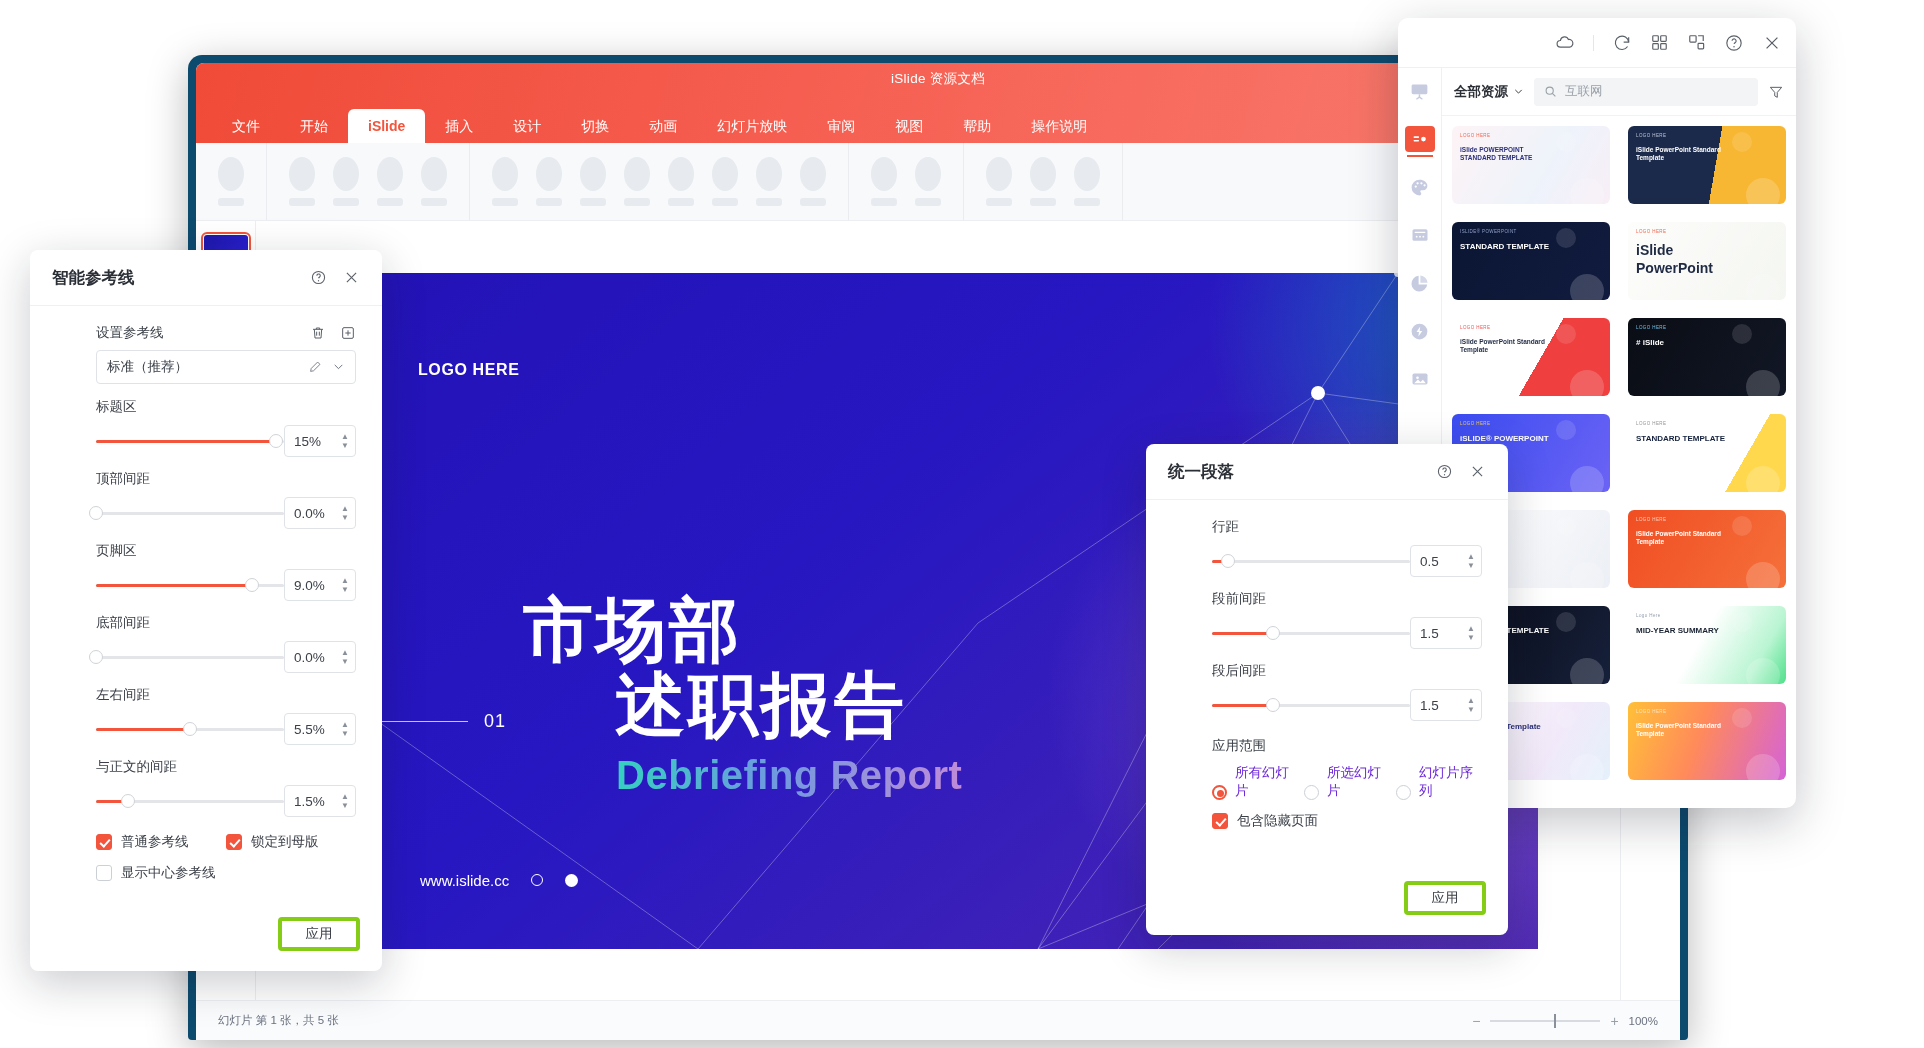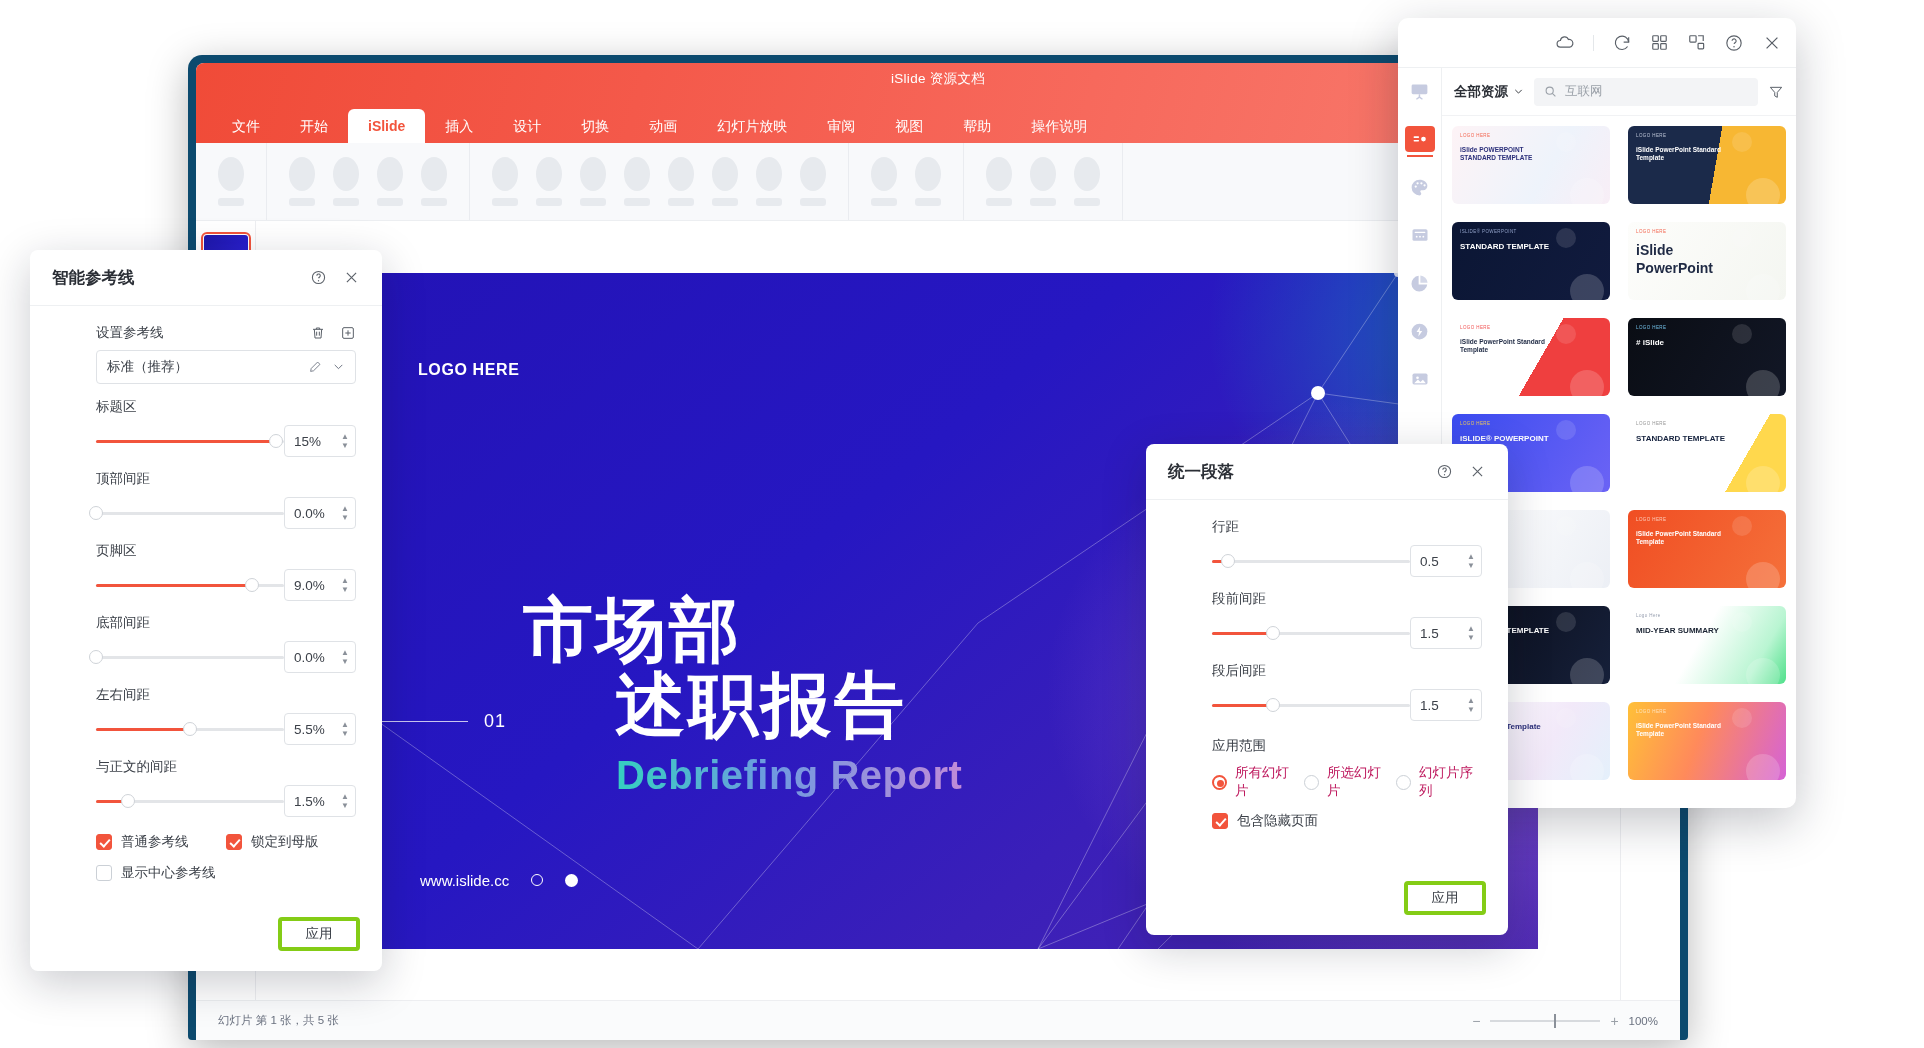--- a/index.html
+++ b/index.html
@@ -154,21 +154,21 @@
     font-size:13.5px; color:#3c4149; cursor:pointer; font-family:inherit;
   }
 
   
   #dlg-para {
     position:absolute; left:1146px; top:444px; width:362px;
     background:#fff; border-radius:8px; box-shadow:0 12px 44px rgba(20,25,40,.22);
     font-size:14px; color:#333;
   }
   .radios { display:flex; align-items:center; gap:6px; margin:6px 0 12px 0; }
-  .rad { display:flex; align-items:center; gap:8px; font-size:13.5px; color:#be185d; cursor:pointer; margin-right:8px; }
+  .rad { display:flex; align-items:flex-end; gap:8px; font-size:13.5px; color:#6d28d9; cursor:pointer; margin-right:8px; }
   .circ { width:15px; height:15px; border-radius:50%; border:1.4px solid #cbd0d6; background:#fff; flex:none; position:relative; }
   .circ.on { border-color:#f2543c; border-width:2px; }
   .circ.on:after { content:""; position:absolute; left:3px; top:3px; width:7px; height:7px; border-radius:50%; background:#f2543c; }
 
   
   #panel {
     position:absolute; left:1398px; top:18px; width:398px; height:790px;
     background:#fff; border-radius:10px; box-shadow:0 14px 48px rgba(20,25,40,.25);
     overflow:hidden; display:flex; flex-direction:column;
   }

